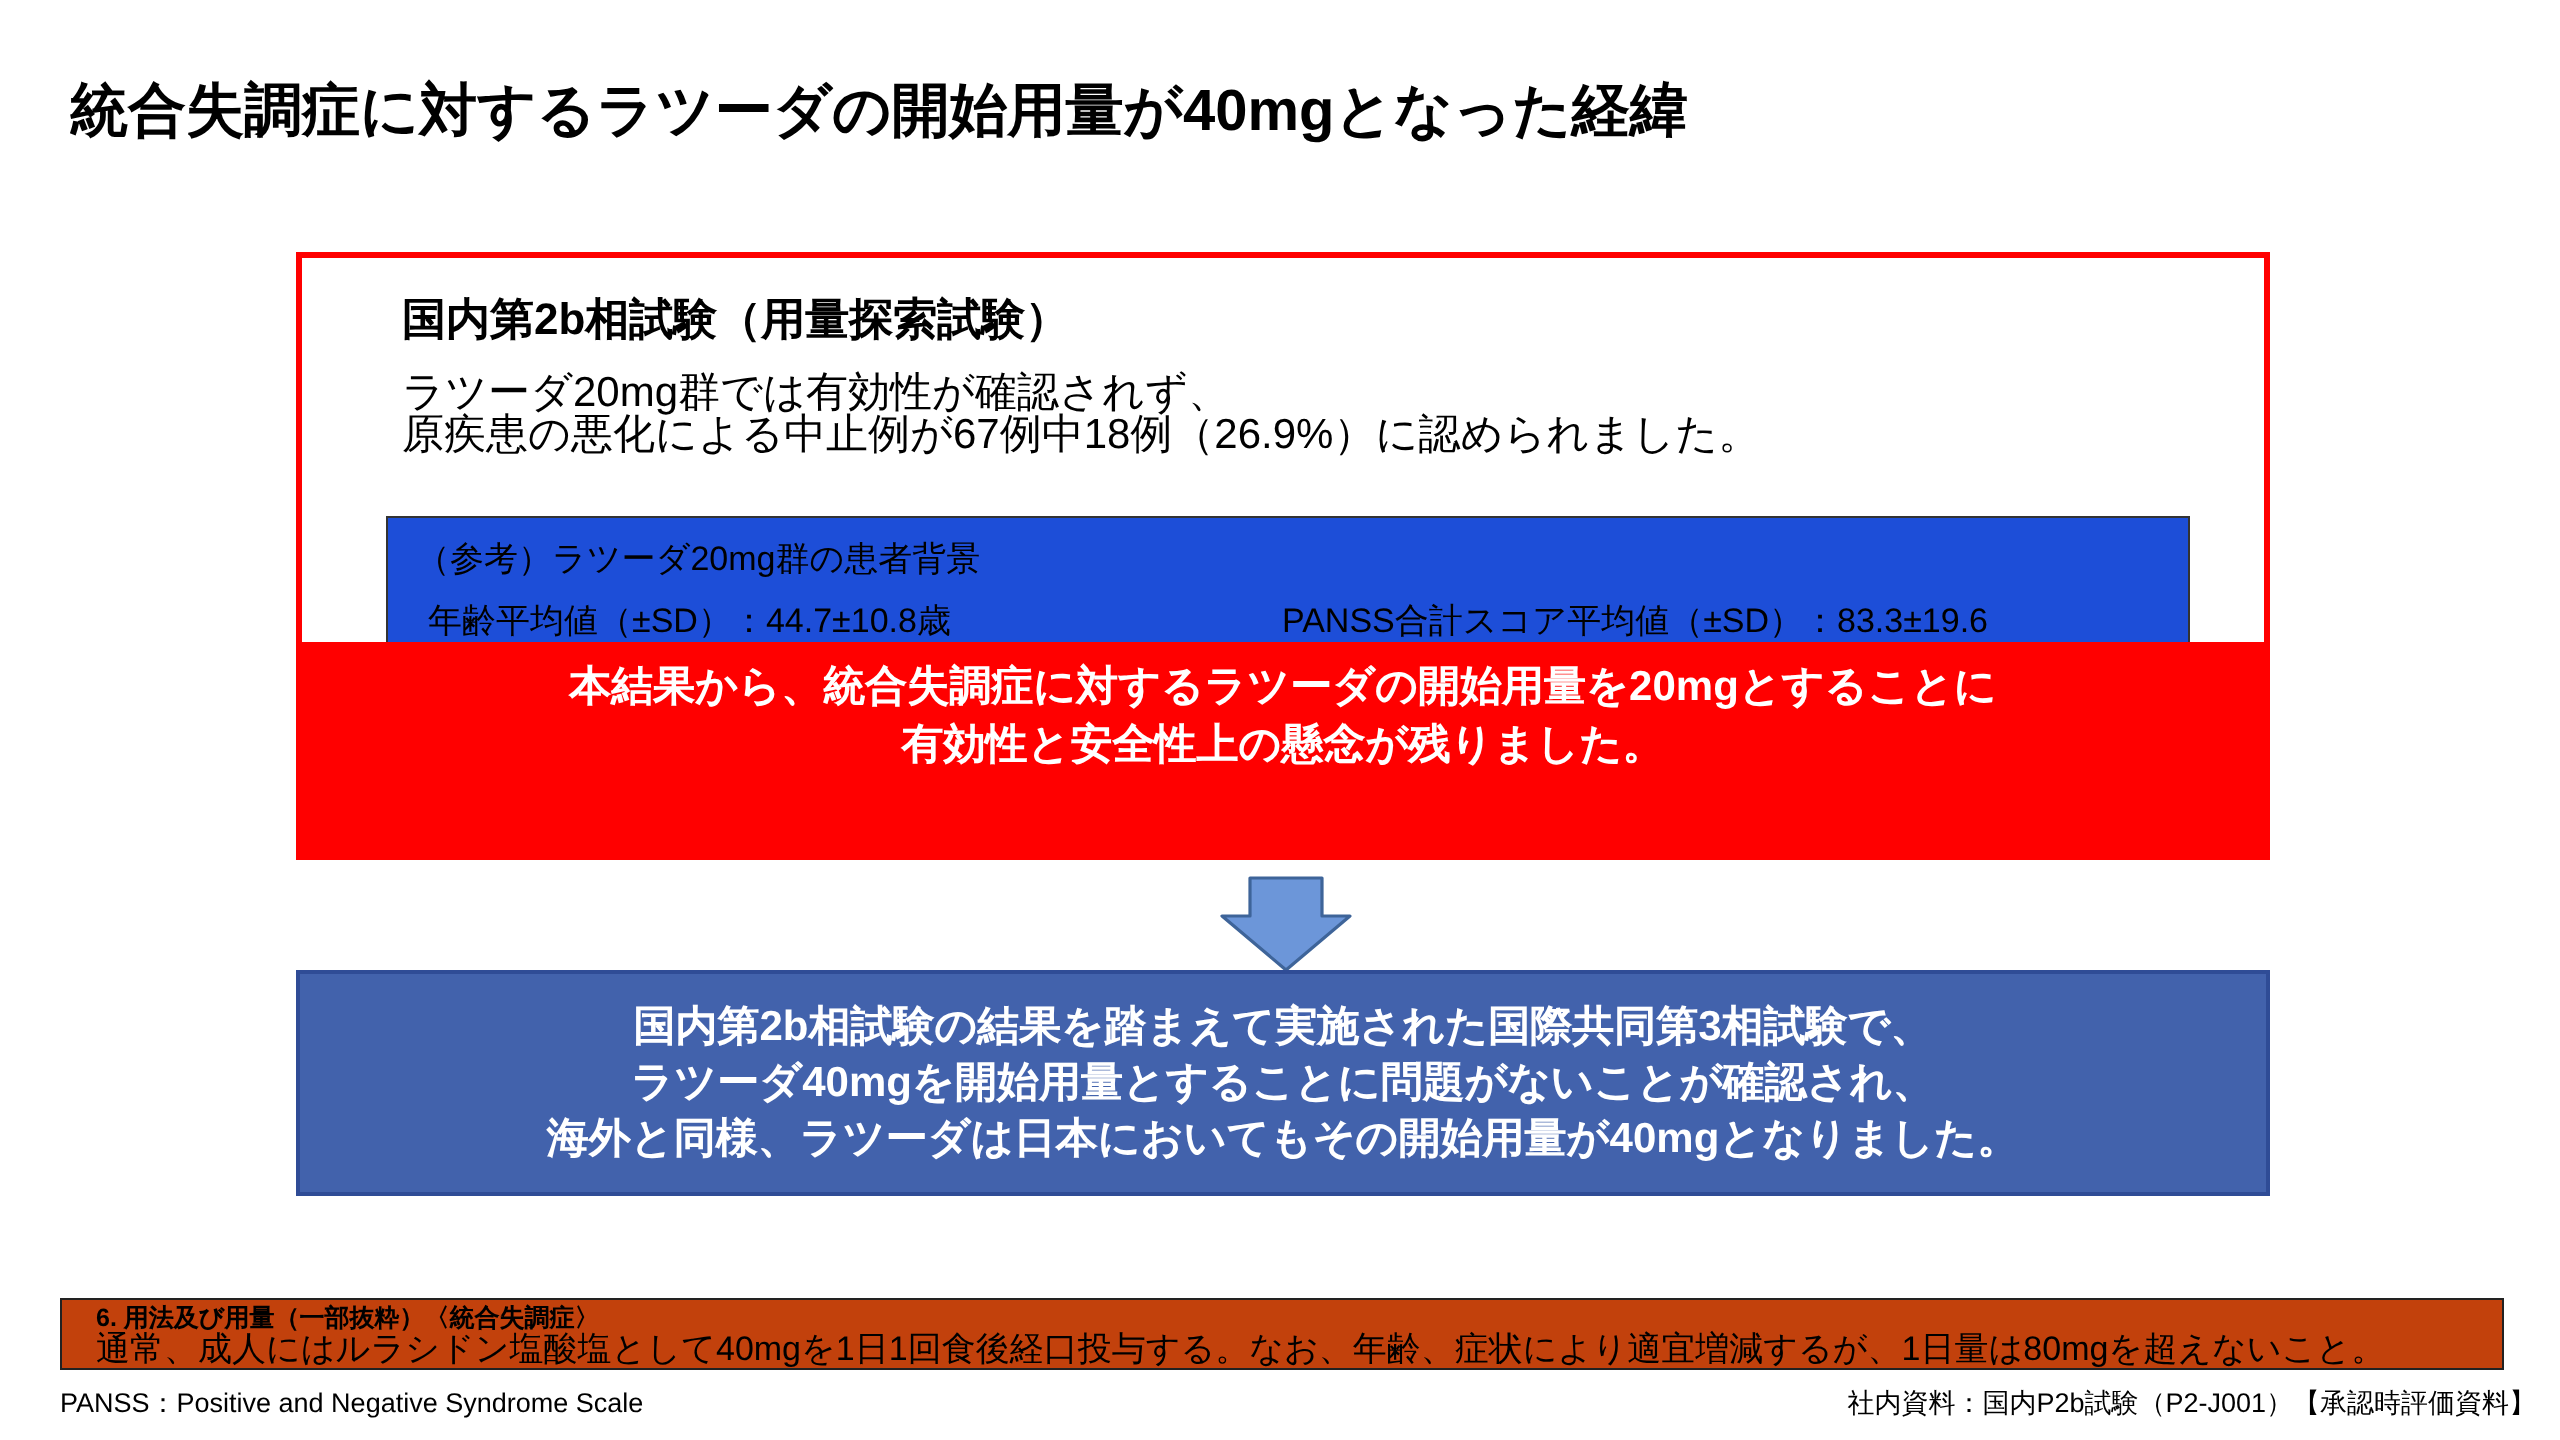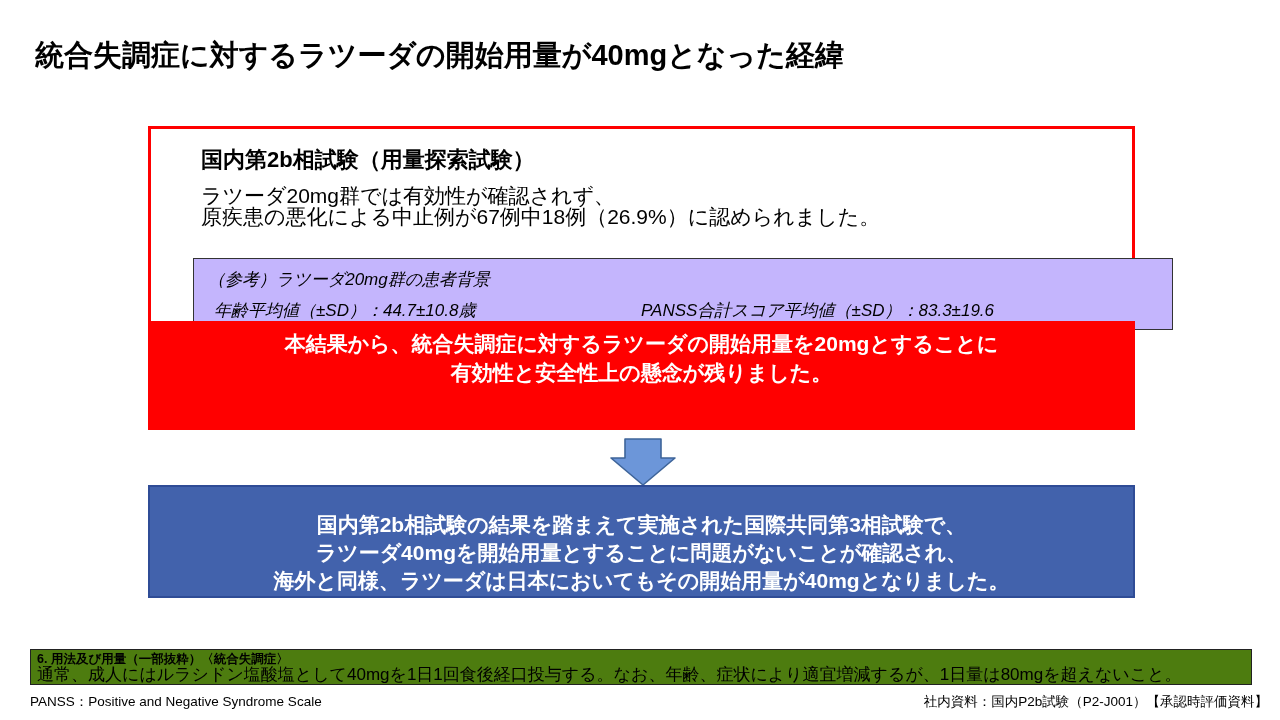--- a/index.html
+++ b/index.html
@@ -16,46 +16,46 @@
     position:absolute;left:148px;top:126px;width:987px;height:304px;
     border:3px solid #FF0000;box-sizing:border-box;background:#fff;
   }
   .trial-content{position:absolute;left:0;top:0;right:0;height:219px;}
   .trial-heading{
     position:absolute;left:50px;top:16px;font-size:22px;font-weight:bold;color:#000;text-align:right;
   }
   .trial-line1{position:absolute;left:50px;top:53px;font-size:21px;color:#000;}
   .trial-line2{position:absolute;left:50px;top:74px;font-size:21px;color:#000;}
   .reference-box{
-    position:absolute;left:42px;top:129px;width:980px;height:72px;
-    border:1px solid #333;box-sizing:border-box;background:#c4b5fd;font-style:italic;
+    position:absolute;left:42px;top:129px;width:902px;height:72px;
+    border:1px solid #333;box-sizing:border-box;background:#1d4ed8;
   }
   .ref-caption{position:absolute;left:14px;top:9px;font-size:17px;color:#000;}
   .ref-age{position:absolute;left:20px;top:40px;font-size:17px;color:#000;}
   .ref-panss{position:absolute;left:447px;top:40px;font-size:17px;color:#000;}
   .conclusion-banner{
     position:absolute;left:-3px;right:-3px;bottom:-3px;height:109px;
     background:#FF0000;box-sizing:border-box;
     text-align:center;color:#fff;font-weight:bold;font-size:21px;line-height:29px;
     padding-top:8px;
   }
   
   .down-arrow{position:absolute;left:610px;top:438px;width:66px;height:48px;}
   
   .result-box{
     position:absolute;left:148px;top:485px;width:987px;height:113px;
     background:#4262AC;border:2px solid #2F4C96;box-sizing:border-box;
     text-align:center;color:#fff;font-weight:bold;font-size:21px;line-height:28px;
-    padding-top:24px;
+    padding-top:13px;
   }
   
   .footnote-box{
     position:absolute;left:30px;top:649px;width:1222px;height:36px;
-    border:1px solid #222;box-sizing:border-box;background:#4d7c0f;
-    padding:2px 6px;
+    border:1px solid #222;box-sizing:border-box;background:#c2410c;
+    padding:2px 17px;
   }
   .footnote-heading{font-size:12.5px;font-weight:bold;line-height:15px;color:#000;}
   .footnote-body{font-size:17px;line-height:15px;color:#000;}
   .footer-left{position:absolute;left:30px;top:693px;font-size:13.5px;color:#000;}
   .footer-right{position:absolute;right:12px;top:693px;font-size:13.5px;color:#000;}
 </style>
 </head>
 <body>
 
 <div class="slide">

